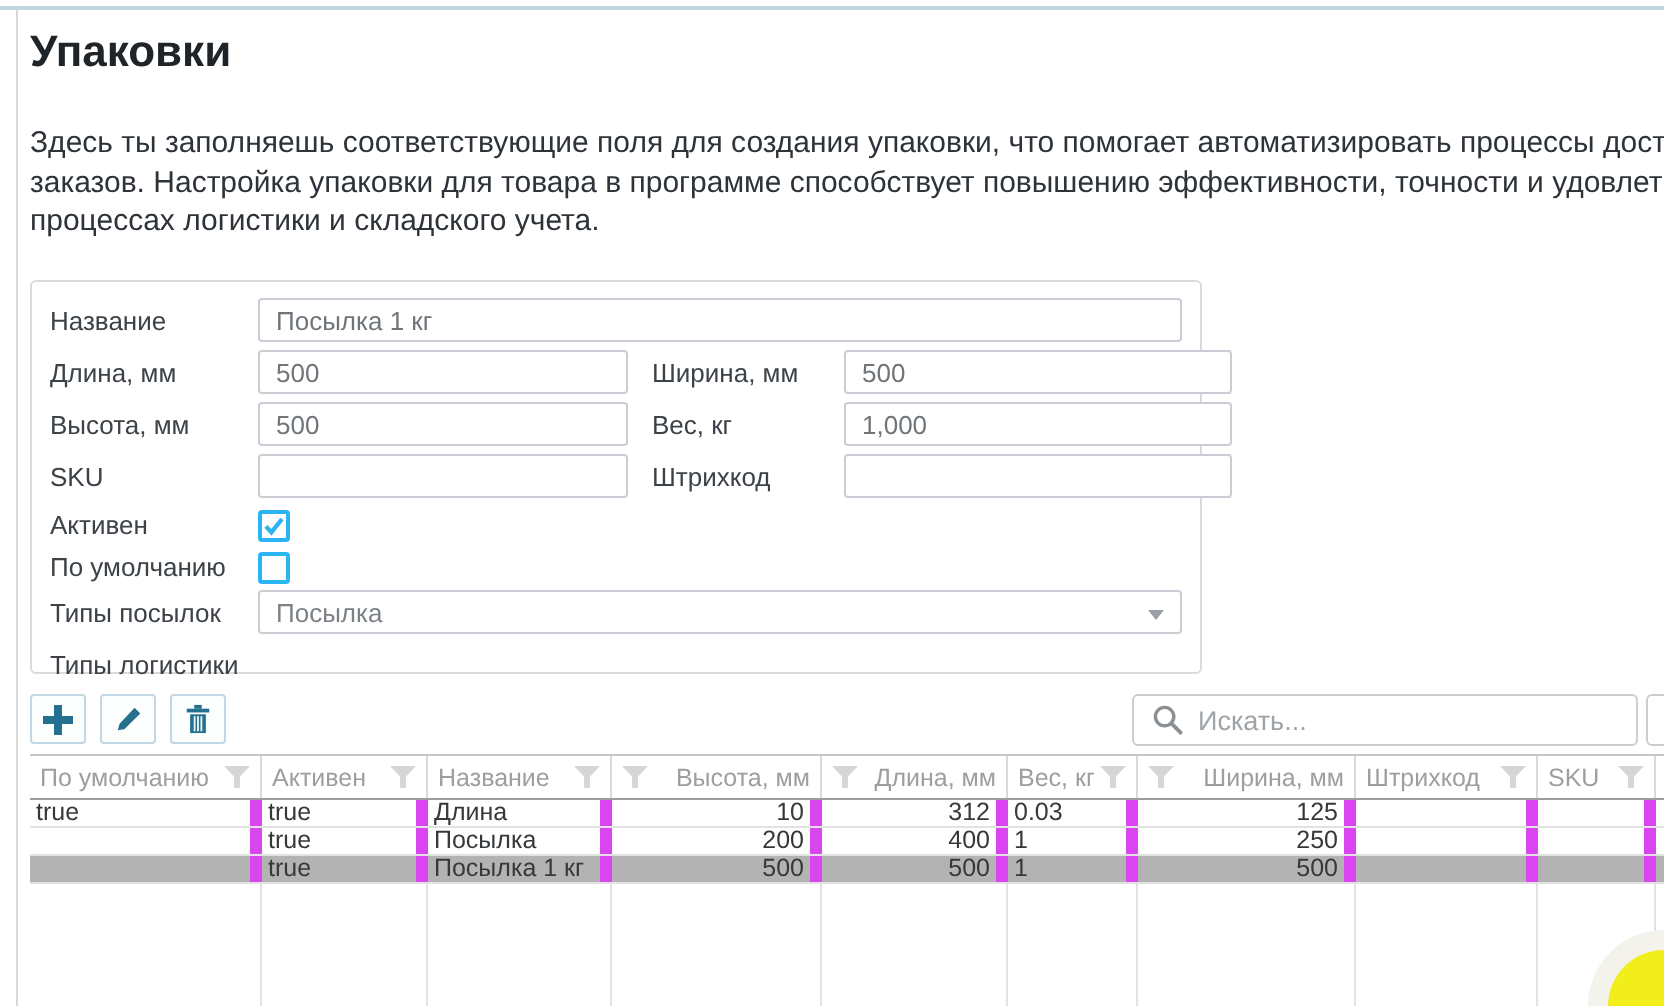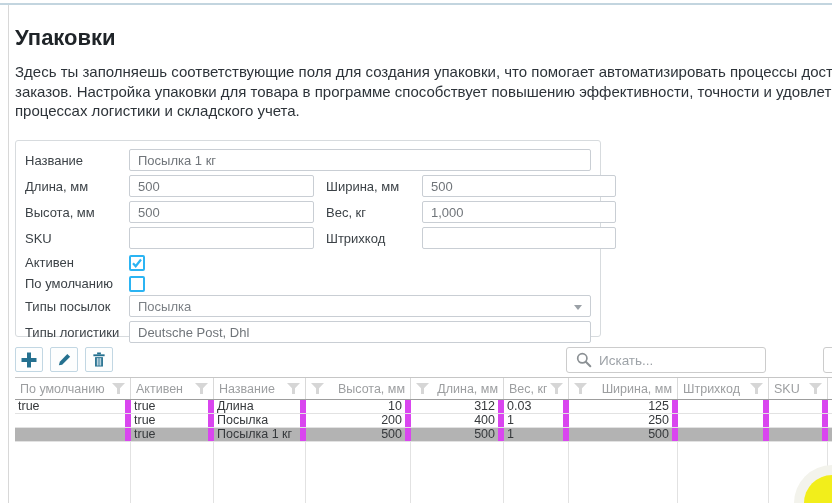--- a/index.html
+++ b/index.html
@@ -4,42 +4,42 @@
 <style>
   * { box-sizing: border-box; margin: 0; padding: 0; }
   html, body { width: 832px; height: 503px; }
   body {
     position: relative; overflow: hidden; background: #fff;
     font-family: "Liberation Sans", sans-serif; color: #333;
   }
   .topline { position: absolute; top: 3px; left: 0; width: 832px; height: 2px; background: #c3d5df; }
   .panel { position: absolute; top: 5px; left: 8px; width: 824px; height: 498px; border-left: 1px solid #d8d8d8; background: #fff; }
 
-  .title { position: absolute; left: 6px; top: 20px; font-size: 22px; font-weight: 700; color: #1f2428; }
+  .title { position: absolute; left: 6px; top: 8px; font-size: 22px; font-weight: 700; color: #1f2428; }
   .desc { position: absolute; left: 6px; top: 57px; font-size: 15px; line-height: 19.5px; color: #2d3339; white-space: nowrap; }
 
   .form-card { position: absolute; left: 6px; top: 135px; width: 586px; height: 197px; border: 1px solid #d7dbde; border-radius: 3px; padding: 8px 9px; background: #fff; }
   .frow { display: flex; align-items: center; height: 22px; margin-bottom: 4px; }
   .frow.cbrow { height: 19px; margin-bottom: 2px; }
   .flabel { width: 104px; flex: 0 0 104px; font-size: 13px; color: #3c4247; }
   .flabel2 { width: 96px; flex: 0 0 96px; margin-left: 12px; font-size: 13px; color: #3c4247; }
   .tinput { height: 22px; border: 1px solid #c9ced4; border-radius: 2px; padding: 0 8px; font-size: 13px; color: #70757a; background: #fff; font-family: inherit; outline: none; }
   .w1 { width: 185px; }
   .w2 { flex: 1; }
   .full { flex: 1; }
   .checkbox { position: relative; width: 16px; height: 16px; border: 2px solid #2bb4f3; border-radius: 2px; background: #fff; cursor: pointer; }
   .checkbox svg { display: none; position: absolute; left: 0; top: 0; }
   .checkbox.checked svg { display: block; }
   .select-field { position: relative; flex: 1; height: 22px; border: 1px solid #c9ced4; border-radius: 2px; padding: 0 22px 0 8px; font-size: 13px; color: #7c8186; display: flex; align-items: center; background: #fff; cursor: pointer; }
   .sel-arrow { position: absolute; right: 8px; top: 9px; width: 0; height: 0; border-left: 4px solid transparent; border-right: 4px solid transparent; border-top: 5px solid #9aa0a6; }
 
   .toolbar { position: absolute; left: 6px; top: 342px; display: flex; }
   .tbtn { width: 28px; height: 25px; border: 1px solid #c2d7e3; border-radius: 2px; background: #fdfefe; display: flex; align-items: center; justify-content: center; margin-right: 7px; cursor: pointer; }
 
-  .search-box { position: absolute; left: 557px; top: 342px; width: 200px; height: 26px; border: 1px solid #cccccc; border-radius: 3px; display: flex; align-items: center; background: #fff; }
+  .search-box { position: absolute; left: 557px; top: 342px; width: 253px; height: 26px; border: 1px solid #cccccc; border-radius: 3px; display: flex; align-items: center; background: #fff; }
   .search-box svg { margin: 0 7px 0 9px; flex: 0 0 auto; }
   .search-box input { flex: 1; border: none; outline: none; font-size: 13.5px; color: #555; font-family: inherit; background: transparent; min-width: 0; }
   .search-box input::placeholder { color: #9ea3a8; }
   .chooser { position: absolute; left: 814px; top: 342px; width: 28px; height: 26px; border: 1px solid #cccccc; border-radius: 3px; background: #fff; cursor: pointer; }
 
   .grid { position: absolute; left: 6px; top: 372px; width: 854px; height: 126px; border-top: 1px solid #c6c6c6; display: flex; flex-direction: column; background: #fff; }
   .ghead { display: flex; height: 22px; border-bottom: 1px solid #9d9d9d; flex: 0 0 auto; }
   .gcell { flex: 0 0 auto; }
   .hcell { display: flex; align-items: center; justify-content: space-between; gap: 3px; padding: 0 5px; border-right: 1px solid #d9d9d9; color: #9c9ea0; font-size: 12.5px; white-space: nowrap; overflow: hidden; cursor: pointer; }
   .hlab { overflow: hidden; }
@@ -109,21 +109,20 @@
     </div>
     <div class="frow">
       <span class="flabel">Типы посылок</span>
       <span class="select-field">
         <span>Посылка</span>
         <span class="sel-arrow"></span>
       </span>
     </div>
     <div class="frow">
       <span class="flabel">Типы логистики</span>
-      <input class="tinput full" value="Deutsche Post, Dhl" style="">
     </div>
   </div>
 
   <div class="toolbar">
     <div class="tbtn">
       <svg width="18" height="18" viewBox="0 0 18 18">
           <path d="M9 1.5v15M1.5 9h15" stroke="#24708f" stroke-width="4"></path>
         </svg>
     </div>
     <div class="tbtn">

